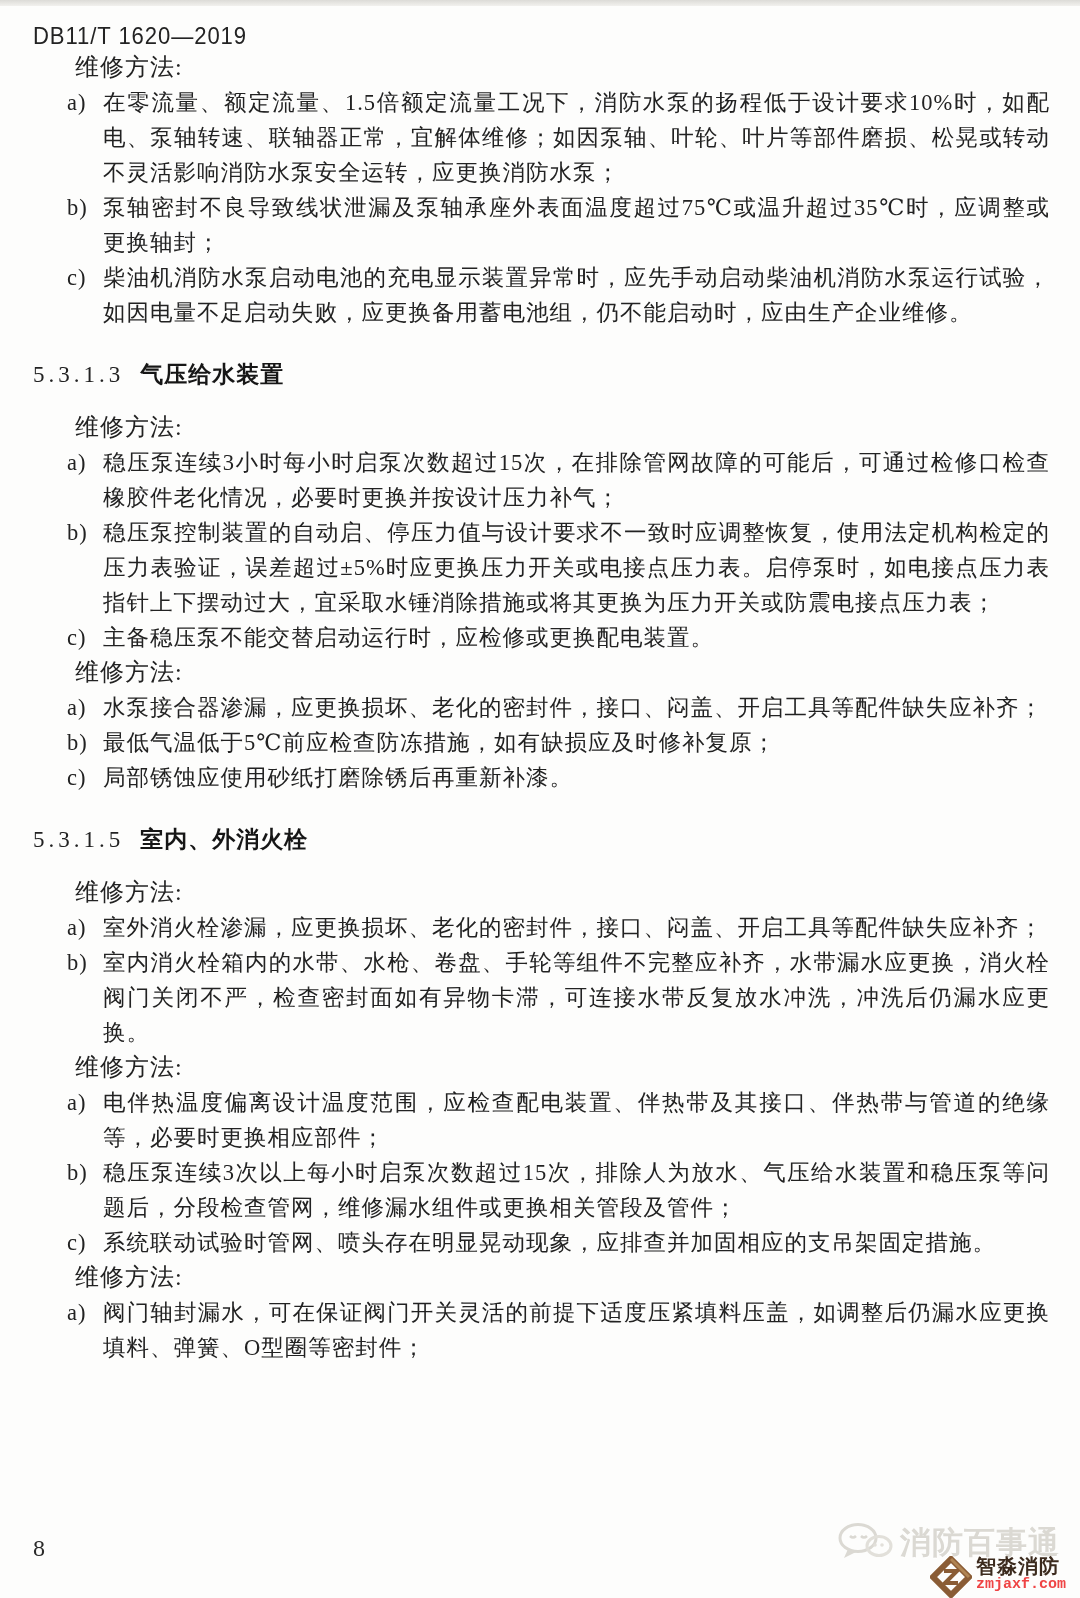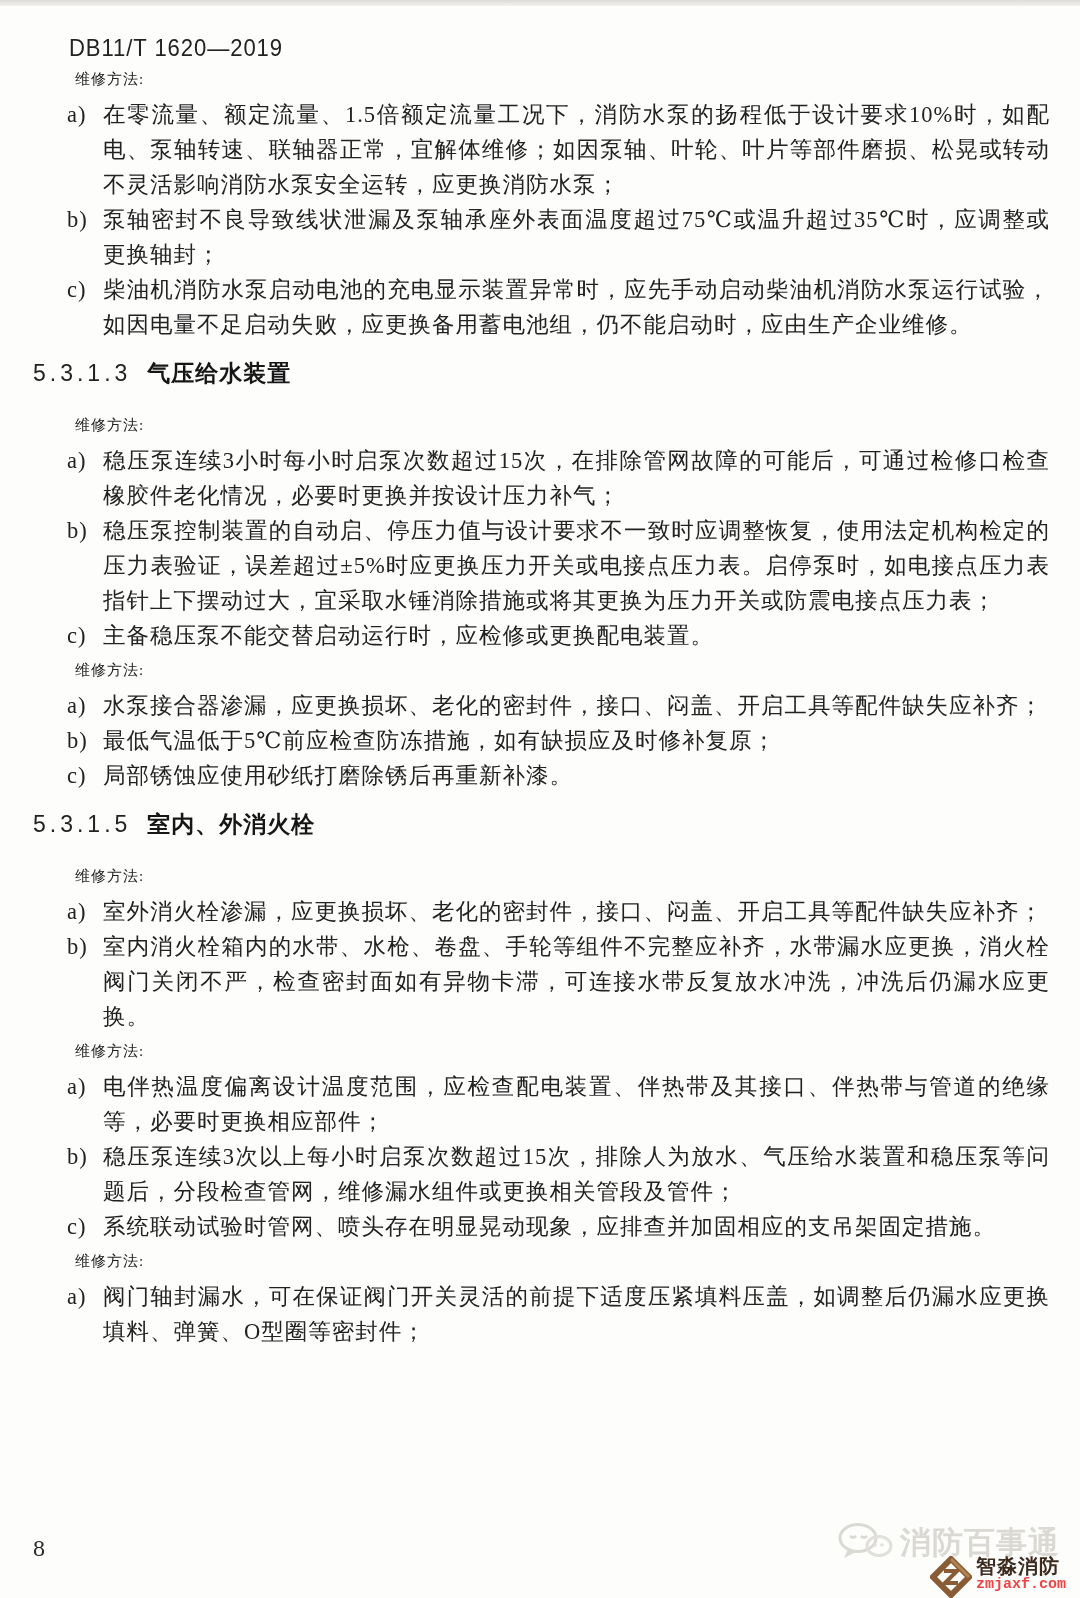--- a/index.html
+++ b/index.html
@@ -15,22 +15,21 @@
     overflow: hidden;
     color: #1f1f1f;
     box-sizing: border-box;
   }
   .scan-edge {
     position: absolute; top: 0; left: 0;
     width: 100%; height: 6px;
     background: linear-gradient(#dcdbd7, #f2f1ee);
   }
   .doc-header {
-    padding: 34px 30px 0 33px;
-    margin-left: 36px;
+    padding: 22px 30px 0 33px;
   }
   .doc-code {
     font-family: "Liberation Sans", "DejaVu Sans", sans-serif;
     font-size: 24px;
     font-weight: 500;
     letter-spacing: 1px;
     color: #232323;
     transform: scaleX(0.92);
     transform-origin: left center;
     display: inline-block;
@@ -41,35 +40,36 @@
   .doc-section { margin: 0; }
   .section-heading {
     display: flex;
     align-items: baseline;
     margin: 16px 0 20px 0;
     line-height: 30px;
     font-size: 23px;
     font-weight: normal;
   }
   .section-number {
-    font-family: Liberation Sans, sans-serif;
+    font-family: Liberation Serif, serif;
     letter-spacing: 4px;
     color: #222;
     margin-right: 16px;
     white-space: nowrap;
   }
   .section-title {
     font-family: "Liberation Sans", "DejaVu Sans", sans-serif;
     font-weight: bold;
     color: #161616;
     letter-spacing: 1px;
+    margin-top: 13px;
   }
   .method-intro {
     margin: 0 0 0 42px;
-    font-size: 15px;
+    font-size: 24px;
     line-height: 35px;
     letter-spacing: 1px;
     color: #222;
   }
   .method-list { margin-left: 34px; }
   .list-item {
     display: flex;
     align-items: flex-start;
     font-size: 22.5px;
     line-height: 35px;

